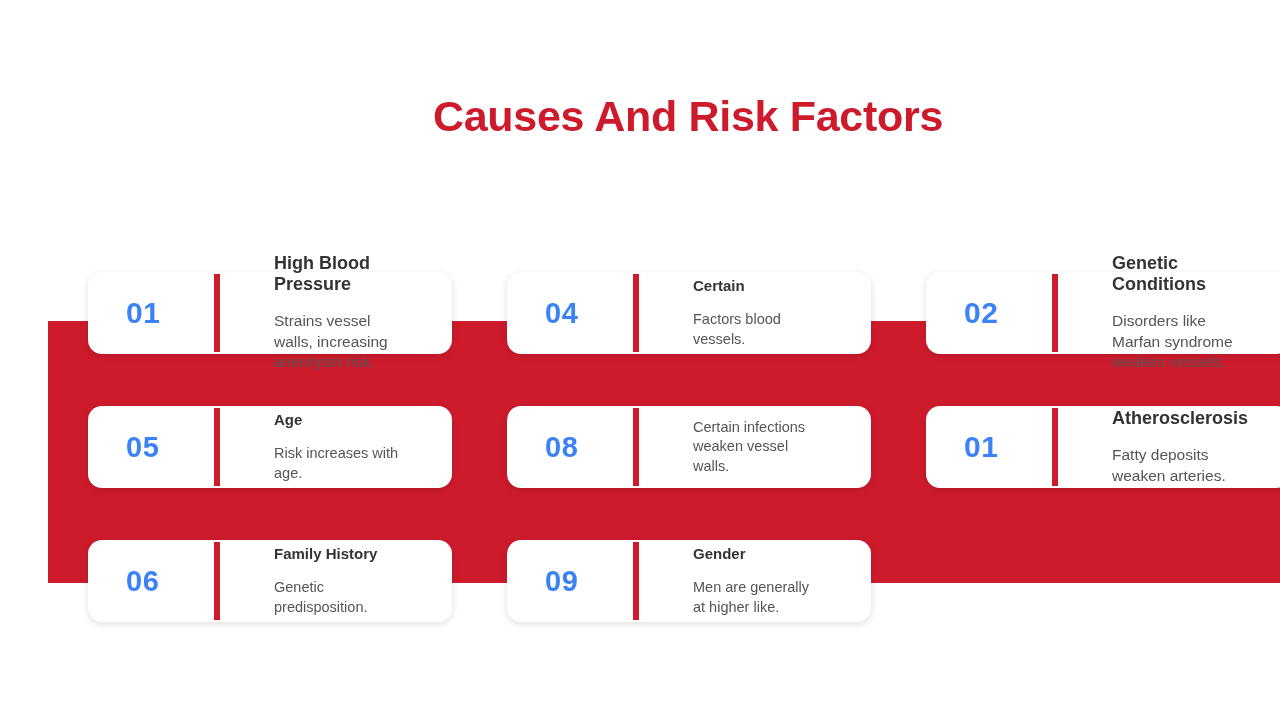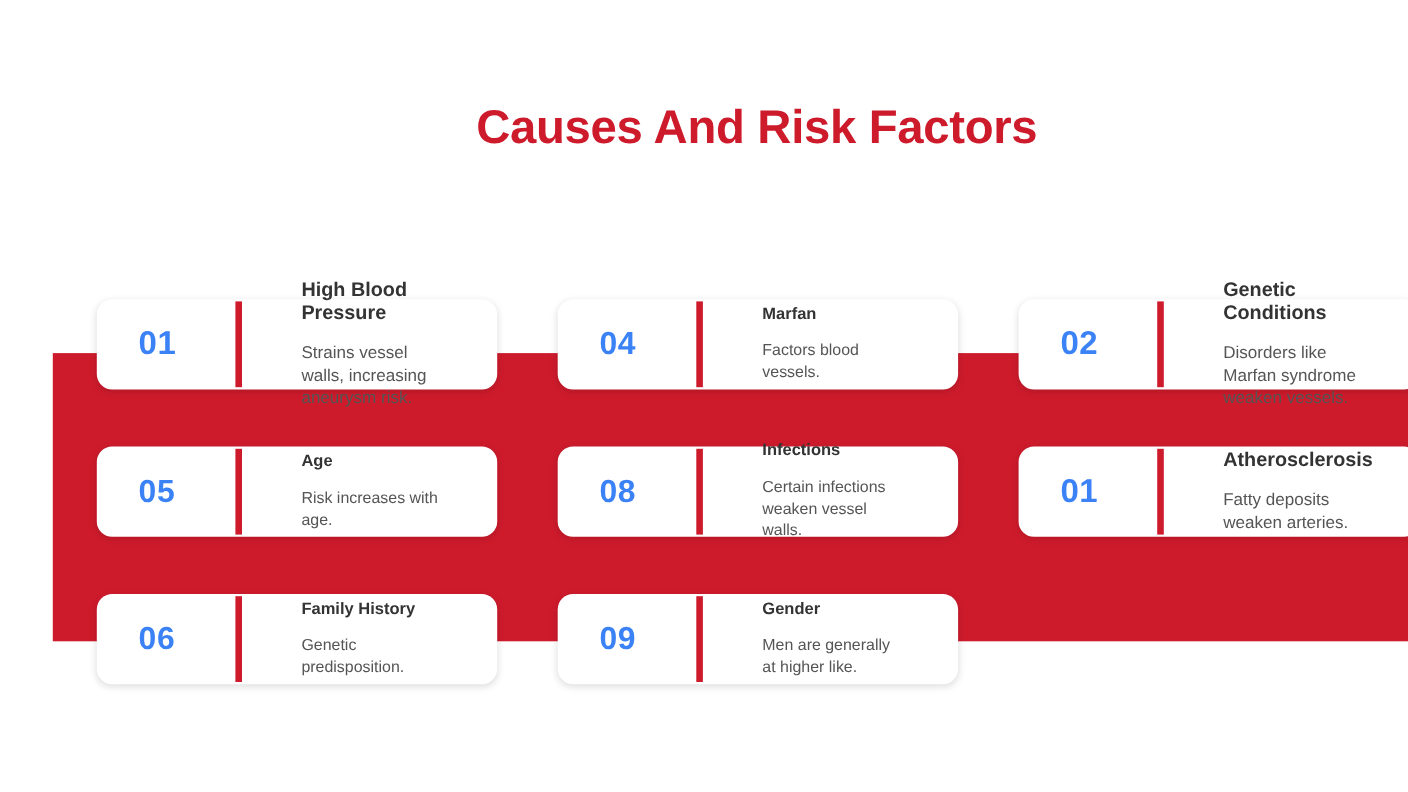--- a/index.html
+++ b/index.html
@@ -123,21 +123,21 @@
     <div class="card-text">
       <div class="card-title">High Blood Pressure</div>
       <div class="card-desc">Strains vessel walls, increasing aneurysm risk.</div>
     </div>
   </div>
 
   <div class="card col-narrow">
     <div class="card-number">04</div>
     <div class="card-accent"></div>
     <div class="card-text">
-      <div class="card-title">Marfan</div>
+      <div class="card-title">Certain</div>
       <div class="card-desc">Factors blood vessels.</div>
     </div>
   </div>
 
 
   <div class="card col-wide">
     <div class="card-number">02</div>
     <div class="card-accent"></div>
     <div class="card-text">
       <div class="card-title">Genetic Conditions</div>
@@ -151,21 +151,20 @@
     <div class="card-text">
       <div class="card-title">Age</div>
       <div class="card-desc">Risk increases with age.</div>
     </div>
   </div>
 
   <div class="card col-narrow">
     <div class="card-number">08</div>
     <div class="card-accent"></div>
     <div class="card-text">
-      <div class="card-title">Infections</div>
       <div class="card-desc">Certain infections weaken vessel walls.</div>
     </div>
   </div>
 
   <div class="card col-wide">
     <div class="card-number">01</div>
     <div class="card-accent"></div>
     <div class="card-text">
       <div class="card-title">Atherosclerosis</div>
       <div class="card-desc">Fatty deposits weaken arteries.</div>

